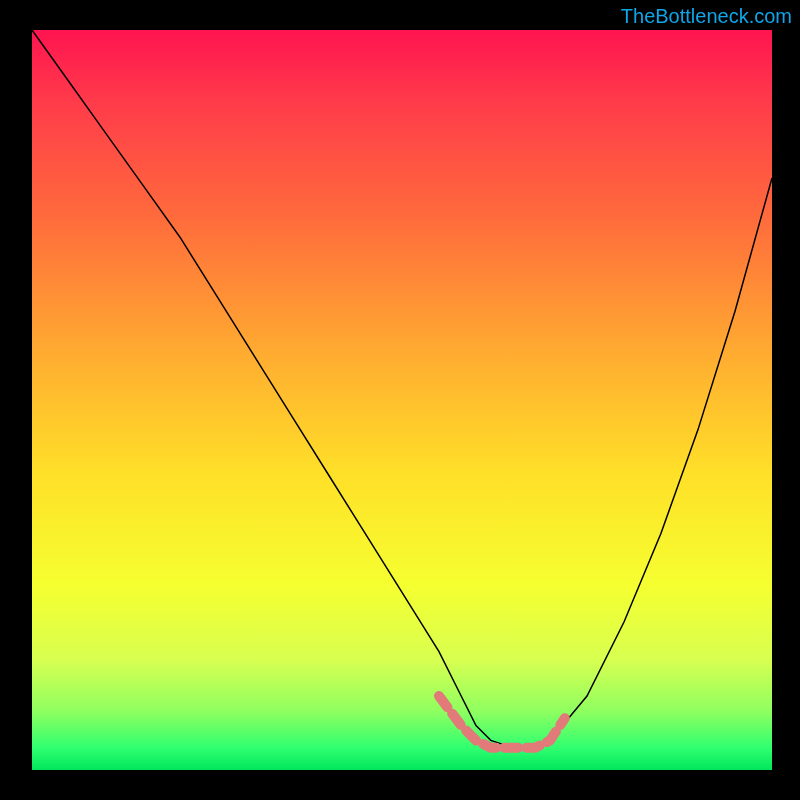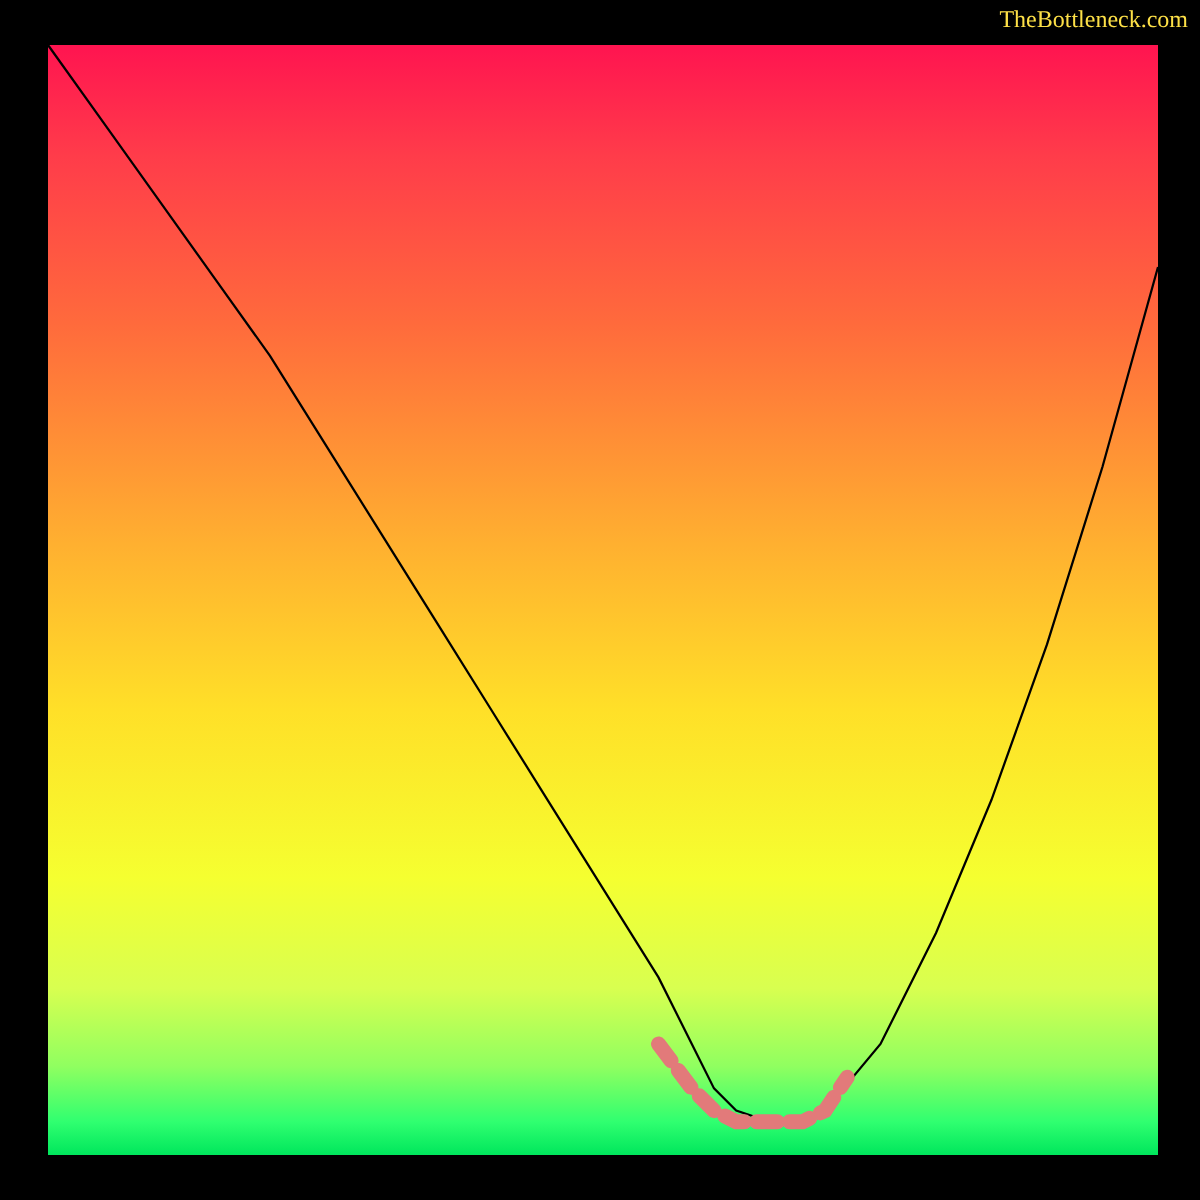--- a/index.html
+++ b/index.html
@@ -8,25 +8,24 @@
     width: 800px;
     height: 800px;
     background: #000;
     position: relative;
     font-family: Arial, sans-serif;
   }
   .watermark {
     position: absolute;
     top: 5px;
     right: 8px;
-    color: #fde047;
-    font-size: 16px;
+    color: #0ea5e9;
+    font-size: 20px;
     font-weight: 500;
     z-index: 10;
-    font-family: Liberation Serif, serif;
   }
   .plot-area {
     position: absolute;
     left: 32px;
     top: 30px;
     width: 740px;
     height: 740px;
     background: linear-gradient(to bottom,
       #ff1450 0%,
       #ff3c4a 10%,

